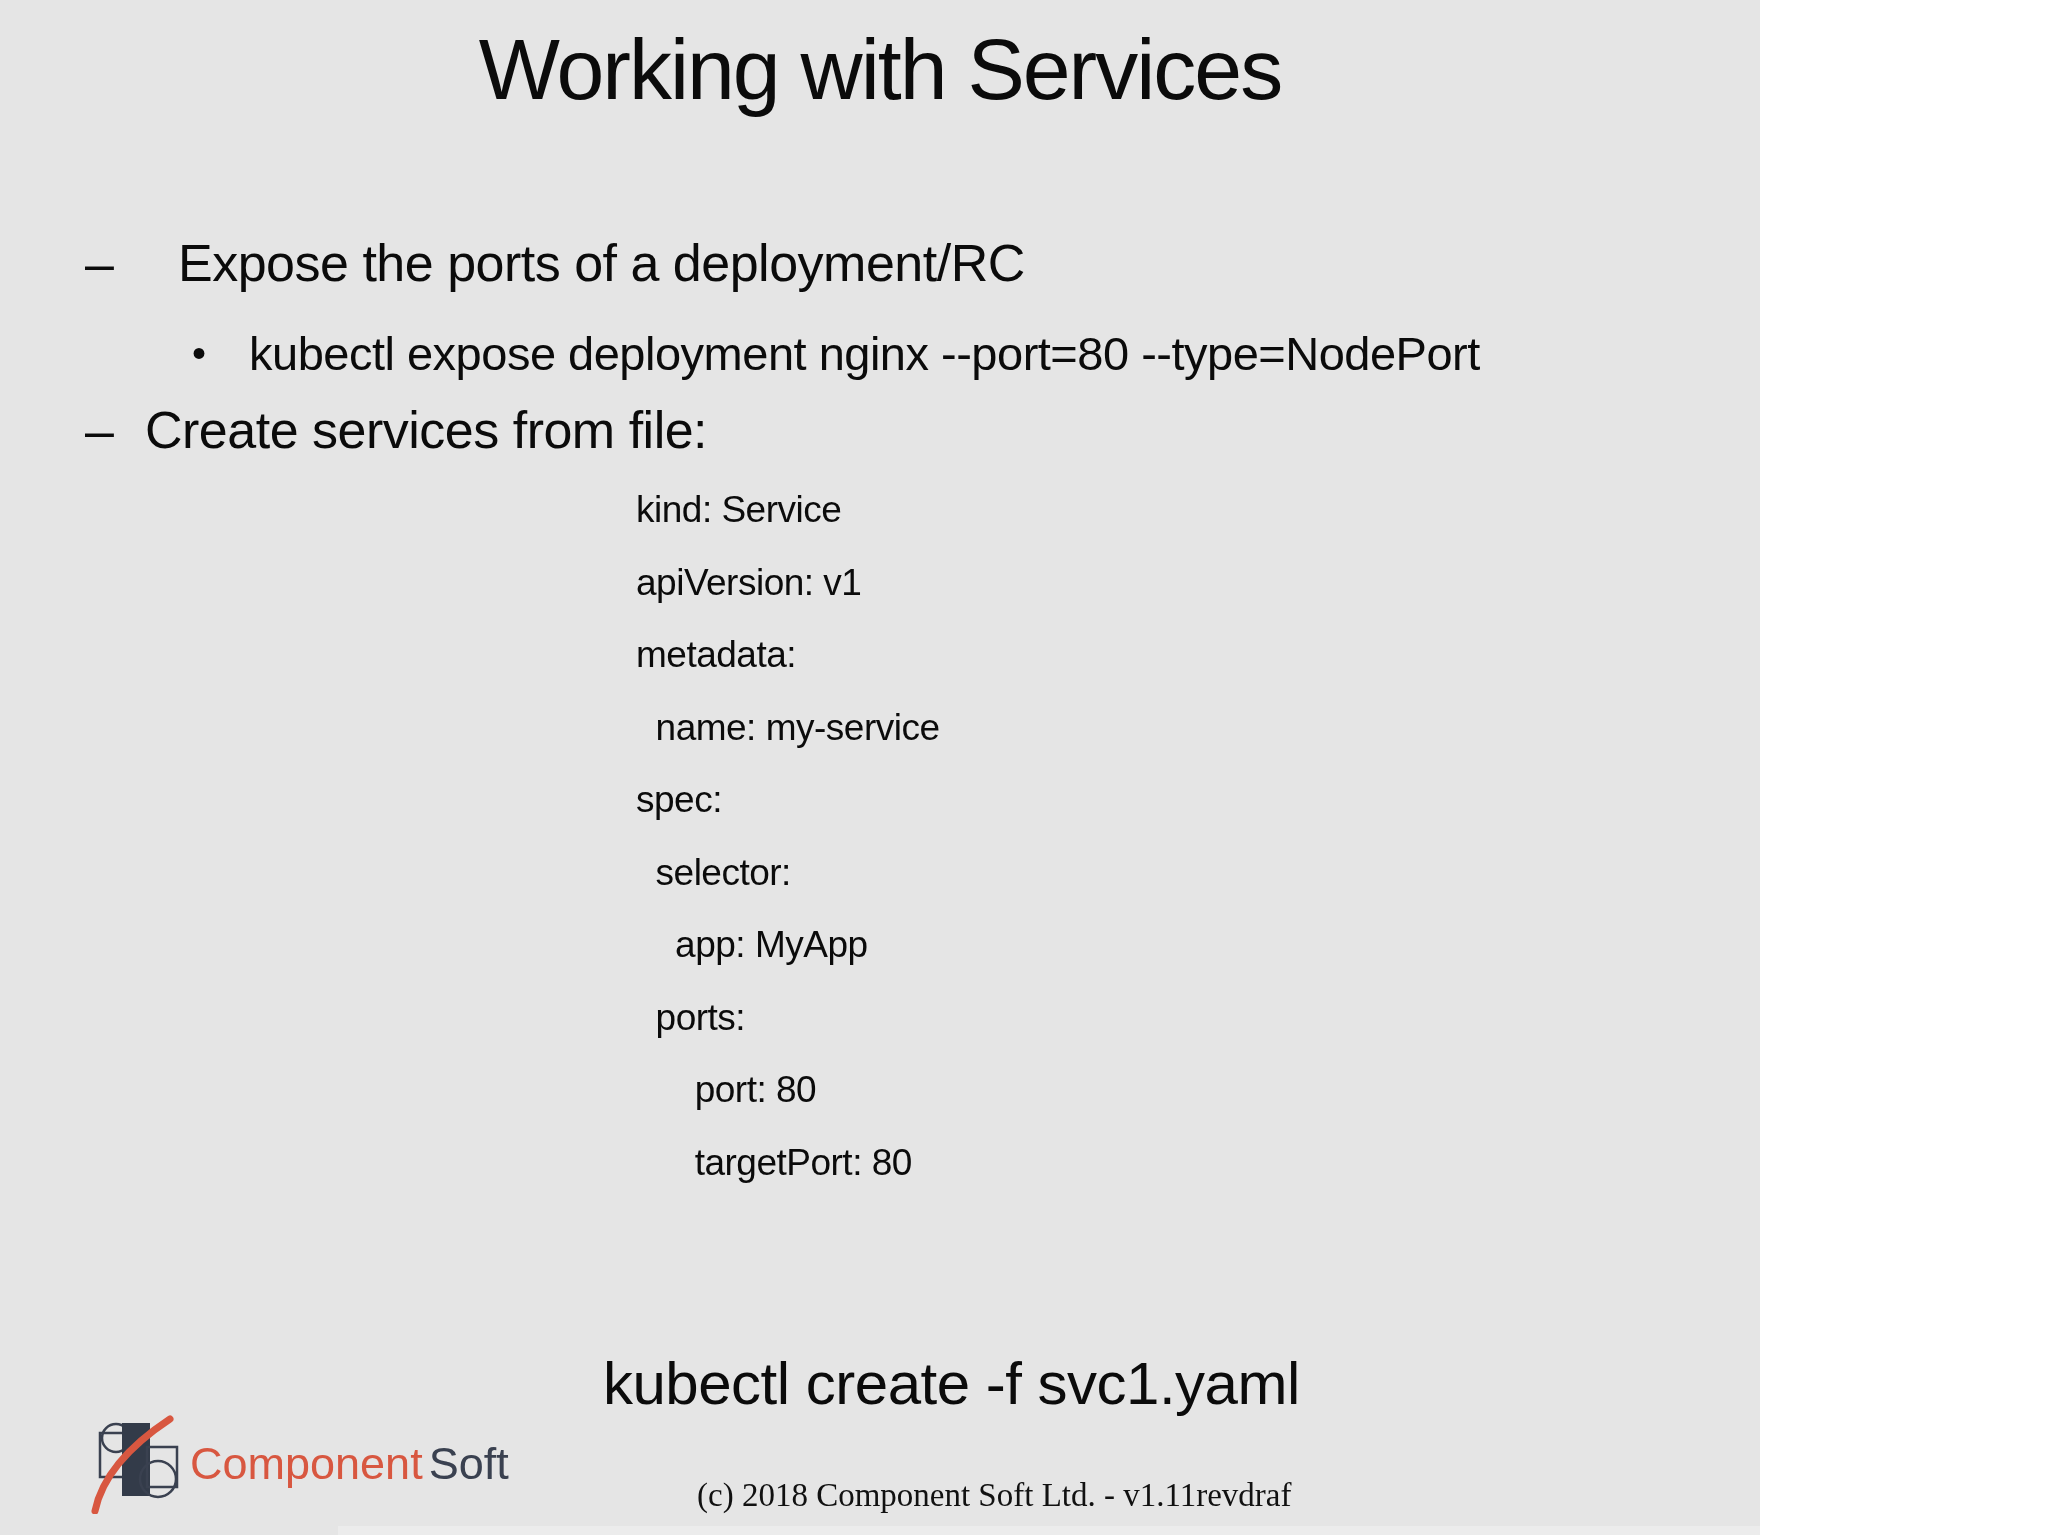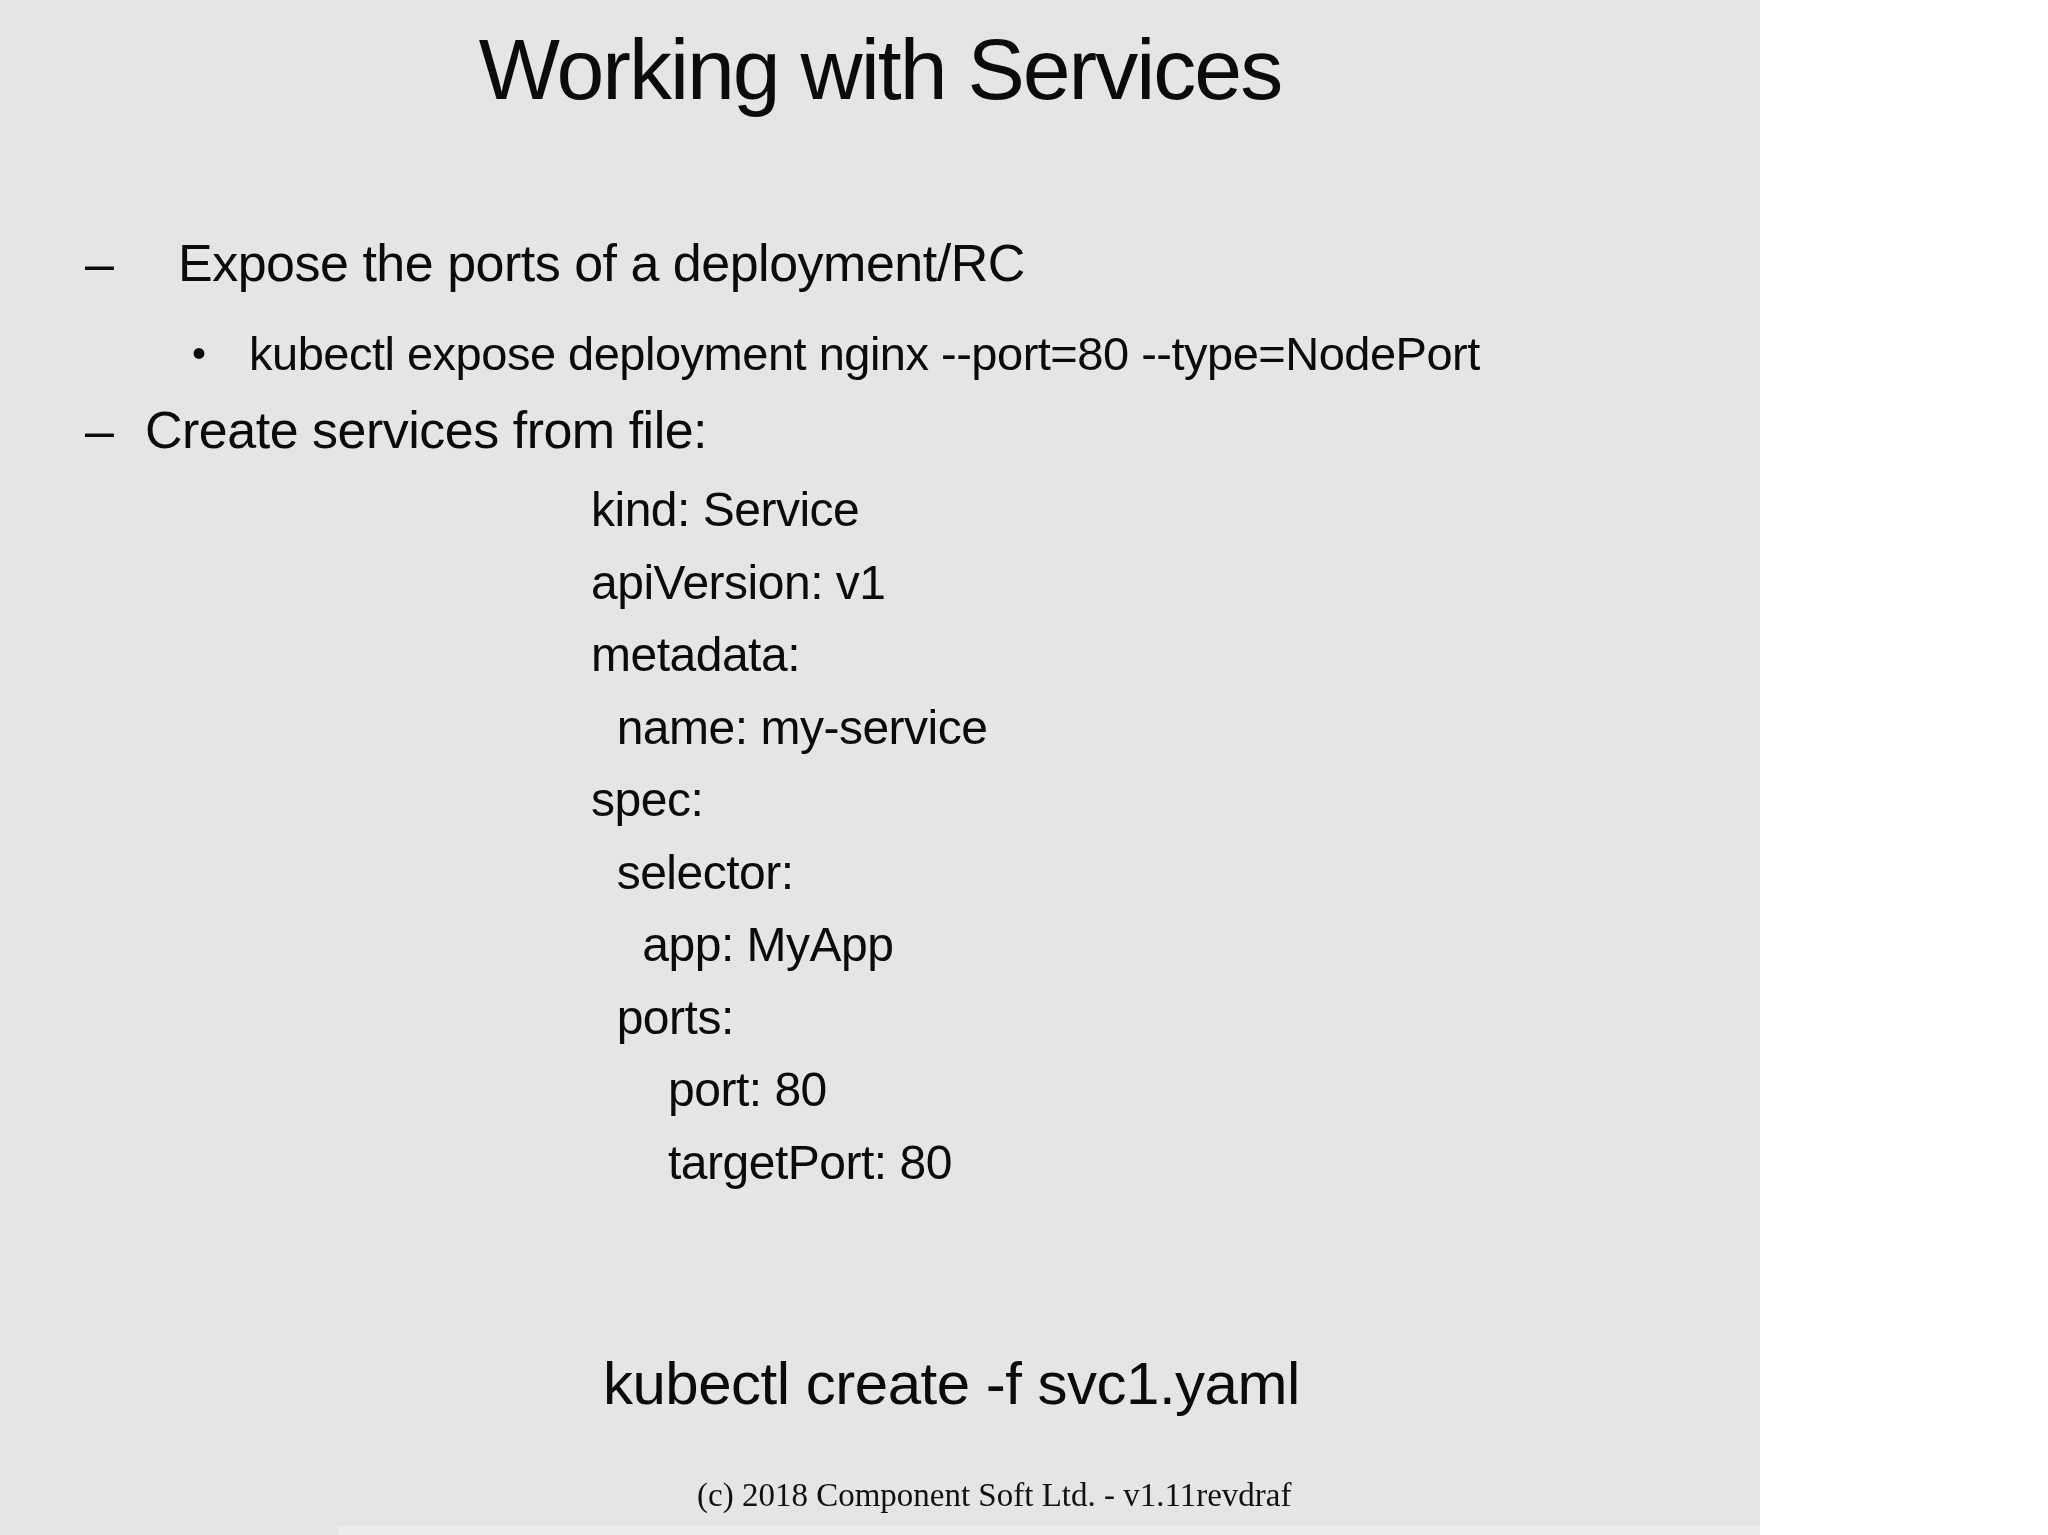--- a/index.html
+++ b/index.html
@@ -29,22 +29,22 @@
   }
   .sub-bullet-text{
     font-size:47px;
     letter-spacing:-0.5px;
     white-space:nowrap;
   }
   .sub-bullet-marker{
     font-size:40px;
   }
   .code-block{
-    left:591px;top:474px;
-    font-size:48px;
+    left:636px;top:474px;
+    font-size:37px;
     line-height:72.5px;
     letter-spacing:-0.5px;
   }
   .code-line{white-space:pre;}
   .command-line{
     left:603px;top:1349px;
     font-size:60px;
     letter-spacing:-0.5px;
     white-space:pre;
   }
@@ -105,20 +105,33 @@
     <div class="code-line">spec:</div>
     <div class="code-line">  selector:</div>
     <div class="code-line">    app: MyApp</div>
     <div class="code-line">  ports:</div>
     <div class="code-line">      port: 80</div>
     <div class="code-line">      targetPort: 80</div>
   </div>
 
   <div class="abs command-line">kubectl create -f svc1.yaml</div>
 
+  <div class="abs logo">
+    <svg class="logo-icon" width="92" height="100" viewBox="0 0 92 100" xmlns="http://www.w3.org/2000/svg">
+      <circle cx="26" cy="24" r="14" fill="none" stroke="#3a4150" stroke-width="2.5"></circle>
+      <rect x="10" y="19" width="29" height="44" fill="none" stroke="#3a4150" stroke-width="2.5"></rect>
+      <rect x="32" y="9" width="28" height="73" fill="#333b49"></rect>
+      <rect x="57" y="33" width="30" height="40" fill="none" stroke="#3a4150" stroke-width="2.5"></rect>
+      <circle cx="68" cy="65" r="18" fill="none" stroke="#3a4150" stroke-width="2.5"></circle>
+      <path d="M5,97 Q15,48 80,5" fill="none" stroke="#d85740" stroke-width="7" stroke-linecap="round"></path>
+    </svg>
+    <div class="logo-word">
+      <span class="brand-primary">Component</span><span class="brand-secondary">Soft</span>
+    </div>
+  </div>
 
   <div class="abs copyright">
     <div>(c) 2018 Component Soft Ltd. - v1.11revdraf</div>
     <div>t</div>
   </div>
 
   <div class="abs page-number">42</div>
 
   <div class="abs bottom-strip"></div>
 

